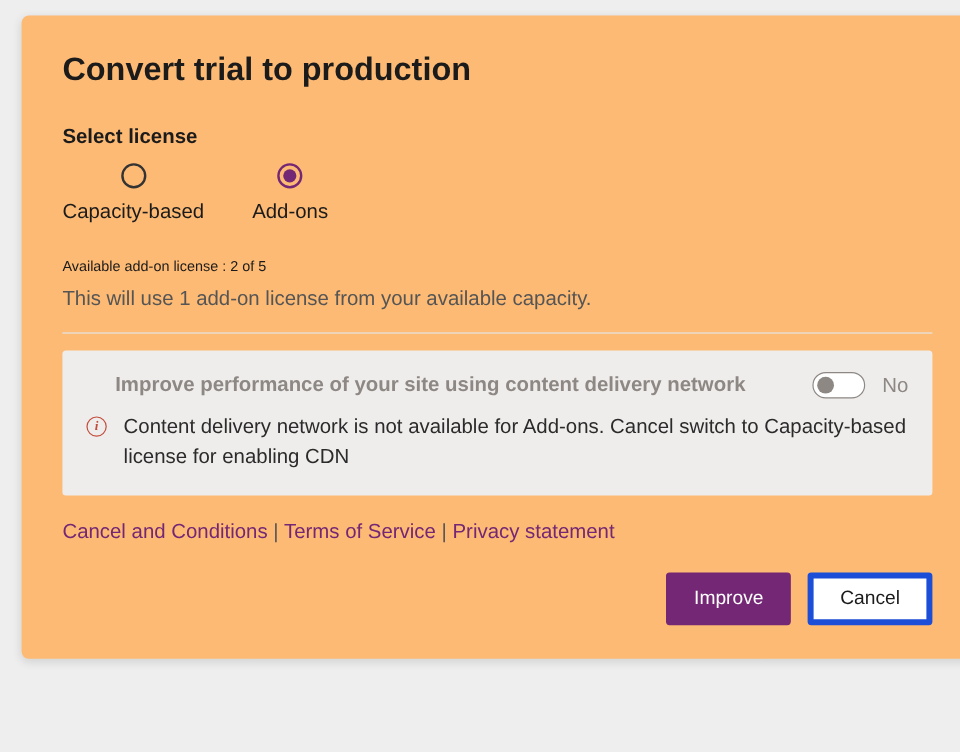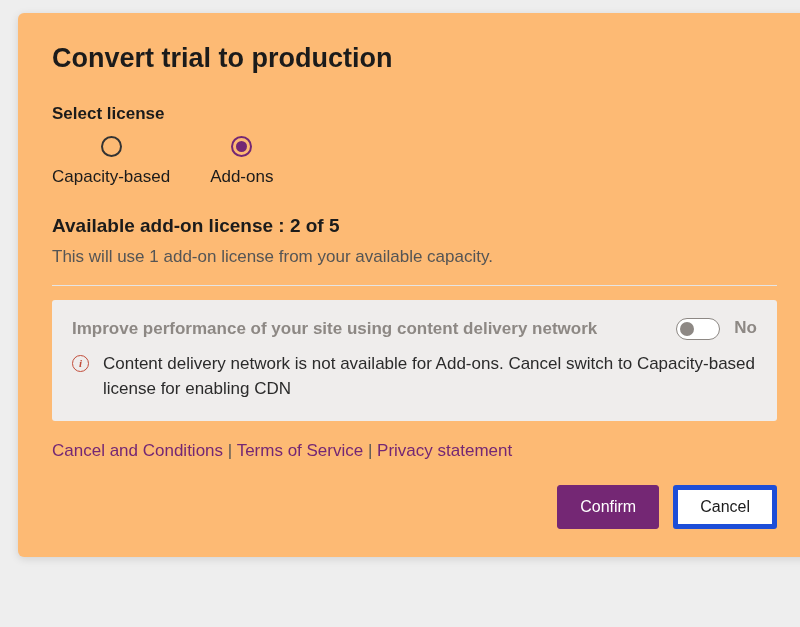--- a/index.html
+++ b/index.html
@@ -7,27 +7,27 @@
   .backdrop { position: absolute; inset: 0; background: #eee; }
   .dialog { position: absolute; left: 18px; top: 13px; width: 793px; background: #fdba74; border-radius: 6px; box-shadow: 0 2px 8px rgba(0,0,0,0.12); padding: 30px 34px 28px 34px; }
   .title { font-size: 27px; font-weight: 600; color: #1b1b1b; margin-bottom: 30px; }
   .section-label { font-size: 17px; font-weight: 600; color: #1b1b1b; margin-bottom: 12px; }
   .radio-row { display: flex; align-items: center; gap: 40px; margin-bottom: 28px; }
   .radio-item { display: flex; align-items: center; gap: 10px; cursor: pointer; flex-direction: column; }
   .radio-circle { width: 21px; height: 21px; border-radius: 50%; border: 2px solid #333; position: relative; flex-shrink: 0; }
   .radio-circle.selected { border-color: #742774; }
   .radio-circle.selected::after { content: ""; position: absolute; left: 3px; top: 3px; width: 11px; height: 11px; border-radius: 50%; background: #742774; }
   .radio-label { font-size: 17px; color: #1b1b1b; }
-  .avail-line { font-size: 19px; font-weight: 700; color: #1b1b1b; margin-bottom: 10px; }
+  .avail-line { font-size: 12px; font-weight: 400; color: #1b1b1b; margin-bottom: 10px; }
   .desc-line { font-size: 17px; color: #555; margin-bottom: 18px; }
   .hr { height: 1px; background: #e5e5e5; margin-bottom: 14px; }
   .cdn-panel { background: #efedec; border-radius: 3px; padding: 18px 20px 20px 20px; margin-bottom: 20px; }
-  .cdn-top { display: flex; align-items: center; justify-content: space-between; margin-bottom: 12px; gap: 12px; }
+  .cdn-top { display: flex; align-items: center; justify-content: space-between; margin-bottom: 12px; gap: 12px; margin-left: 24px; }
   .cdn-title { font-size: 17px; font-weight: 600; color: #8d8884; }
-  .toggle-wrap { display: flex; align-items: flex-start; gap: 14px; font-weight: bold; }
+  .toggle-wrap { display: flex; align-items: flex-end; gap: 14px; }
   .toggle { width: 44px; height: 22px; border-radius: 11px; border: 1px solid #8d8884; background: #fff; position: relative; flex-shrink: 0; }
   .toggle-knob { position: absolute; left: 3px; top: 3px; width: 14px; height: 14px; border-radius: 50%; background: #8d8884; }
   .toggle-label { font-size: 17px; color: #8d8884; }
   .cdn-info { display: flex; align-items: flex-start; gap: 14px; }
   .info-icon { width: 17px; height: 17px; border: 1.4px solid #c24d3b; border-radius: 50%; display: flex; align-items: center; justify-content: center; flex-shrink: 0; margin-top: 3px; }
   .info-icon-glyph { font-size: 11px; color: #c24d3b; font-style: italic; font-family: serif; font-weight: 600; line-height: 1; }
   .cdn-msg { font-size: 17px; color: #2b2b2b; line-height: 1.45; }
   .confirm-text { font-size: 17px; color: #555; line-height: 1.45; margin-bottom: 14px; }
   .links { font-size: 17px; color: #742774; margin-bottom: 24px; }
   .links a { color: #742774; text-decoration: none; cursor: pointer; }
@@ -80,16 +80,16 @@
       <div class="cdn-msg">Content delivery network is not available for Add-ons. Cancel switch to Capacity-based license for enabling CDN</div>
     </div>
   </div>
 
 
   <div class="links">
     <a>Cancel and Conditions</a><span class="sep"> | </span><a>Terms of Service</a><span class="sep"> | </span><a>Privacy statement</a>
   </div>
 
   <div class="btn-row">
-    <button class="btn btn-primary">Confirm</button>
+    <button class="btn btn-primary">Improve</button>
     <button class="btn btn-secondary">Cancel</button>
   </div>
 </div>
 
 </body></html>

